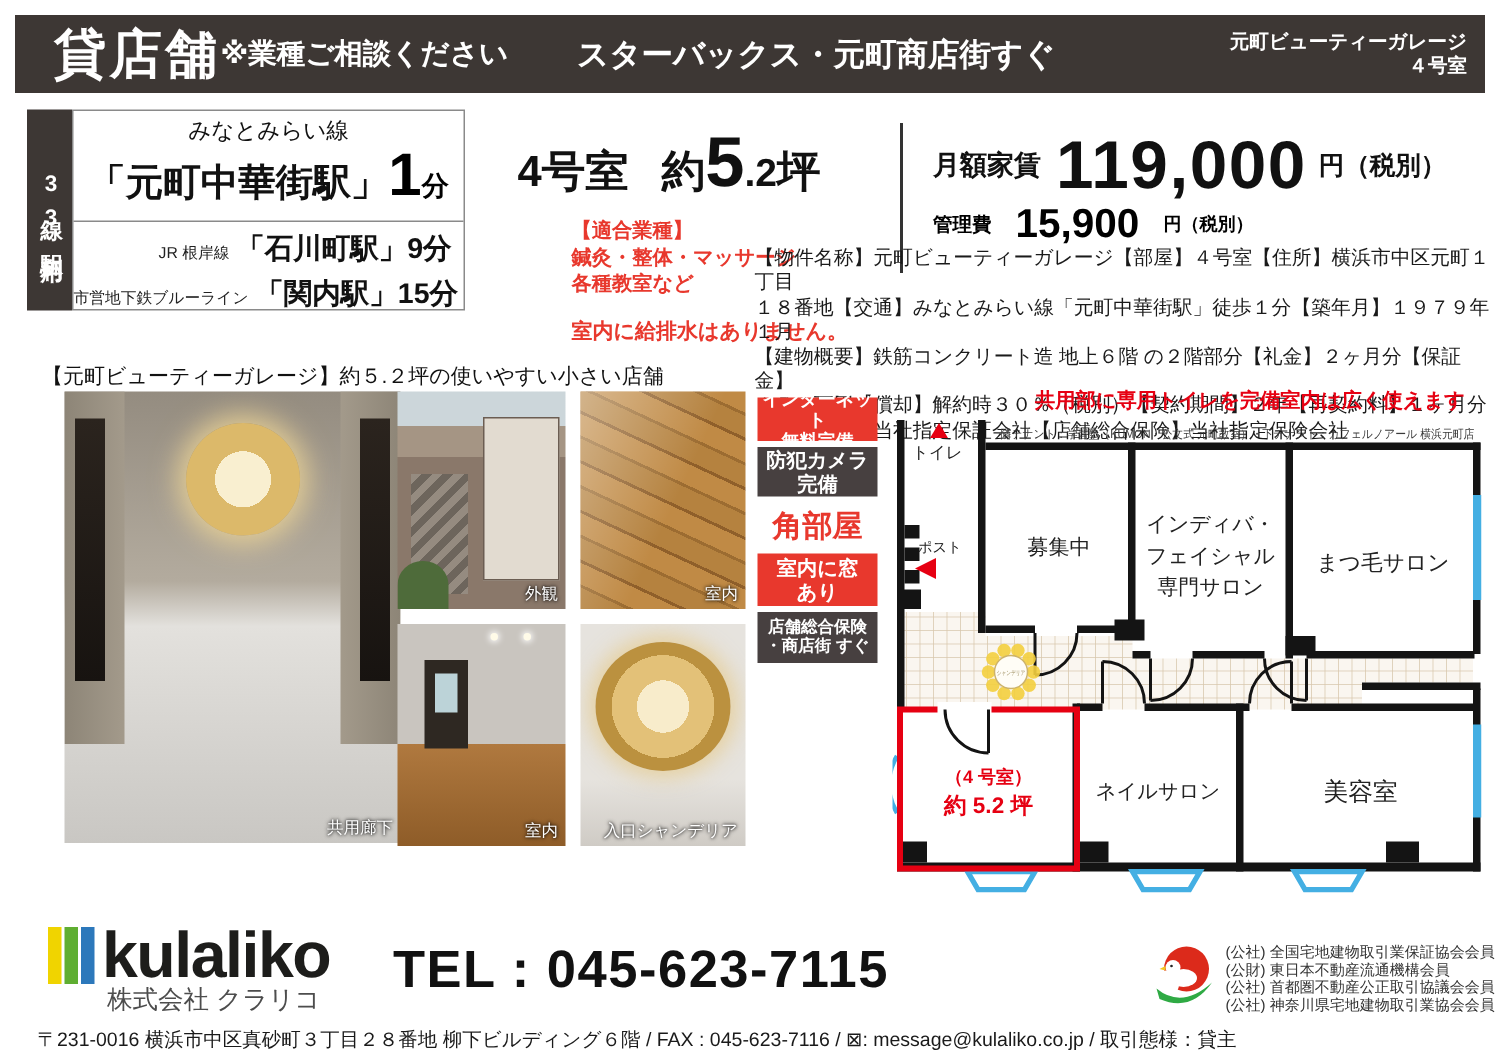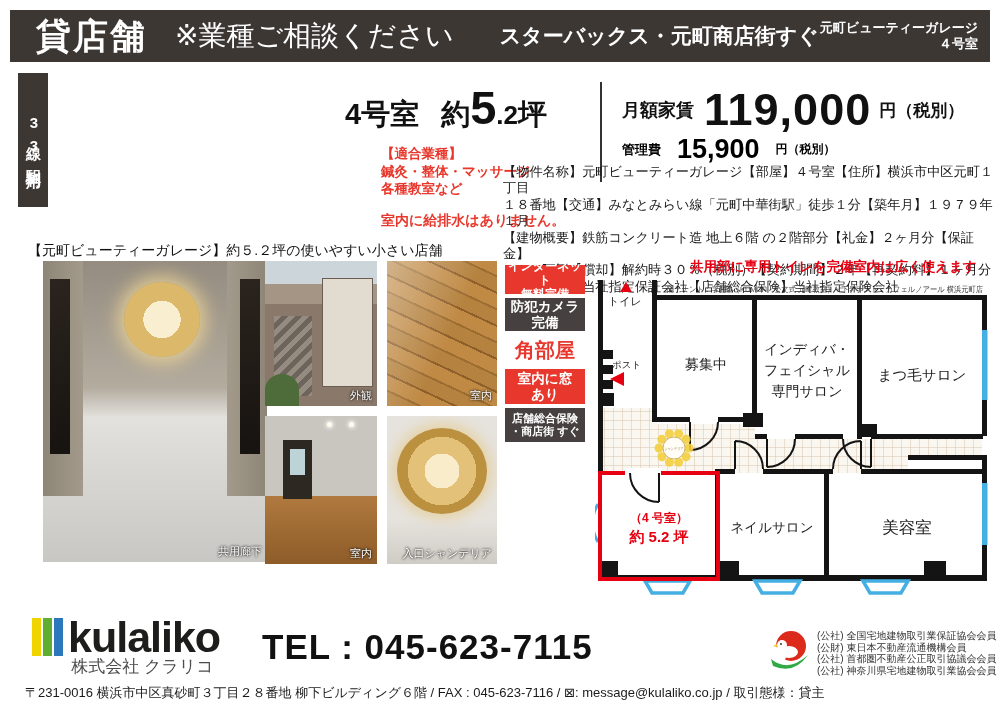--- a/index.html
+++ b/index.html
@@ -3,21 +3,21 @@
 <meta charset="utf-8">
 <style>
   html,body{margin:0;padding:0;background:#fff;}
   *{box-sizing:border-box;font-family:"Liberation Sans","DejaVu Sans",sans-serif;}
   #page{position:relative;width:1000px;height:708px;background:#fff;overflow:hidden;}
   .abs{position:absolute;}
 
   
   #header{left:10px;top:10px;width:980px;height:52px;background:#3d3734;color:#fff;display:flex;align-items:center;}
   #hdr-title{font-size:35px;font-weight:bold;margin-left:26px;letter-spacing:2px;}
-  #hdr-note{font-size:28px;font-weight:normal;margin-left:28px;}
+  #hdr-note{font-size:19px;font-weight:bold;}
   #hdr-sub{font-size:21px;font-weight:bold;margin-left:46px;}
   #hdr-right{margin-left:auto;margin-right:12px;text-align:right;font-size:13px;line-height:16px;font-weight:bold;}
 
   
   #rail{left:18px;top:73px;width:30px;height:134px;background:#3d3734;color:#fff;display:flex;align-items:center;justify-content:center;
         writing-mode:vertical-rl;text-orientation:upright;font-size:15px;font-weight:bold;letter-spacing:3px;}
   #accessbox{left:48px;top:73px;width:262px;height:134px;border:1px solid #8a8a8a;background:#fff;}
   #acc-top{height:74px;text-align:center;border-bottom:1px solid #8a8a8a;padding-top:4px;}
   #acc-line{font-size:15px;color:#111;}
   #acc-sta-row{line-height:40px;white-space:nowrap;}
@@ -117,20 +117,38 @@
     <span id="hdr-title">貸店舗</span>
     <span id="hdr-note">※業種ご相談ください</span>
     <span id="hdr-sub">スターバックス・元町商店街すぐ</span>
     <span id="hdr-right">
       <span>元町ビューティーガレージ</span><br>
       <span>４号室</span>
     </span>
   </div>
 
   <div class="abs" id="rail">3線3駅利用</div>
+  <div class="abs" id="accessbox">
+    <div id="acc-top">
+      <div id="acc-line">みなとみらい線</div>
+      <div id="acc-sta-row">
+        <span class="sta-big">「元町中華街駅」</span><span class="min-big">1</span><span class="min-sfx">分</span>
+      </div>
+    </div>
+    <div id="acc-bottom">
+      <div class="sub-row">
+        <span class="sub-line">JR 根岸線</span>
+        <span class="sub-sta">「石川町駅」9分</span>
+      </div>
+      <div class="sub-row">
+        <span class="sub-line">市営地下鉄ブルーライン</span>
+        <span class="sub-sta">「関内駅」15分</span>
+      </div>
+    </div>
+  </div>
 
   <div class="abs" id="unit">
     <div id="unit-title">
       <span class="ut-room">4号室</span>
       <span class="ut-pre">約</span>
       <span class="ut-big">5</span>
       <span class="ut-dot">.2</span>
       <span class="ut-unit">坪</span>
     </div>
     <div id="unit-ind" class="redtxt">【適合業種】

